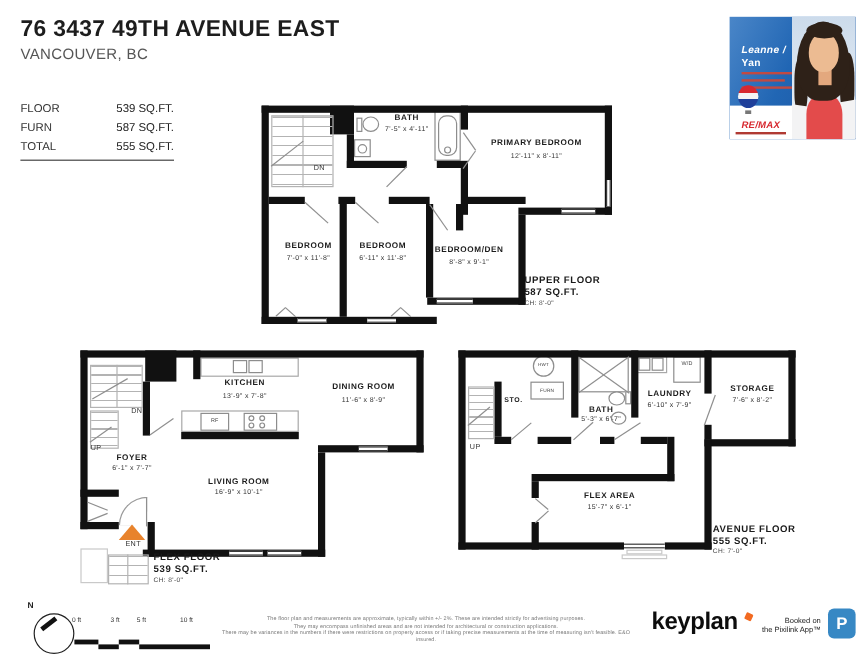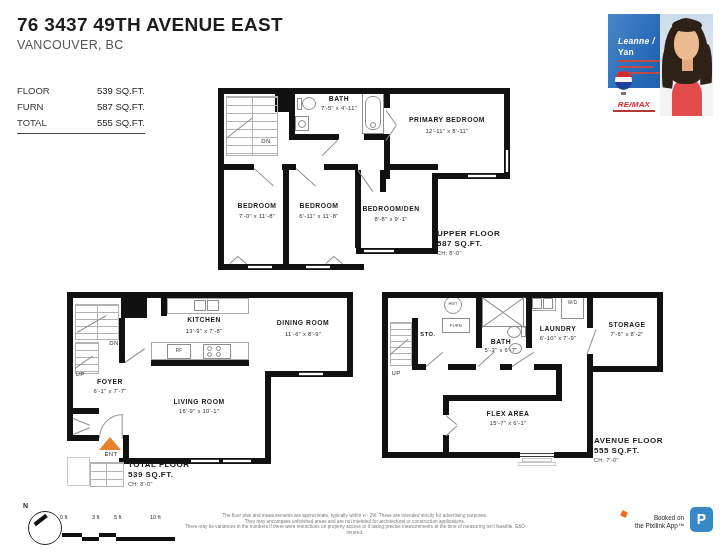--- a/index.html
+++ b/index.html
@@ -280,21 +280,21 @@
   <div class="dim" style="left:260px;top:331px;width:86px;">11'-6" x 8'-9"</div>
   <div class="lbl" style="left:85px;top:378px;width:50px;">FOYER</div>
   <div class="dim" style="left:82px;top:388px;width:56px;">6'-1" x 7'-7"</div>
   <div class="lbl" style="left:156px;top:398px;width:86px;">LIVING ROOM</div>
   <div class="dim" style="left:156px;top:408px;width:86px;">16'-9" x 10'-1"</div>
   <div class="dim sm" style="left:103px;top:340px;width:22px;">DN</div>
   <div class="dim sm" style="left:70px;top:371px;width:20px;">UP</div>
   <div class="tri" style="left:99px;top:437px;"></div>
   <div class="dim sm" style="left:96px;top:451px;width:30px;">ENT</div>
   <div class="fblock" style="left:128px;top:460px;">
-    <div class="fb1">TOTAL FLOOR</div>
+    <div class="fb1">FLEX FLOOR</div>
     <div class="fb2">539 SQ.FT.</div>
     <div class="fb3">CH: 8'-0"</div>
   </div>
 
   <div class="lbl" style="left:413px;top:331px;width:30px;font-size:5.8px;">STO.</div>
   <div class="lbl" style="left:477px;top:338px;width:48px;">BATH</div>
   <div class="dim" style="left:473px;top:347px;width:56px;">5'-3" x 6'-7"</div>
   <div class="lbl" style="left:526px;top:325px;width:64px;">LAUNDRY</div>
   <div class="dim" style="left:522px;top:335px;width:72px;">6'-10" x 7'-9"</div>
   <div class="lbl" style="left:594px;top:321px;width:66px;">STORAGE</div>
@@ -317,20 +317,21 @@
   <div class="scl" style="left:150px;top:514px;">10 ft</div>
   <div class="sbar" style="left:62px;top:533px;width:20px;"></div>
   <div class="sbar" style="left:82px;top:537px;width:17px;"></div>
   <div class="sbar" style="left:99px;top:533px;width:17px;"></div>
   <div class="sbar" style="left:116px;top:537px;width:59px;"></div>
   <div class="discl">
     <div>The floor plan and measurements are approximate, typically within +/- 2%. These are intended strictly for advertising purposes.</div>
     <div>They may encompass unfinished areas and are not intended for architectural or construction applications.</div>
     <div>There may be variances in the numbers if there were restrictions on property access or if taking precise measurements at the time of measuring isn't feasible. E&amp;O insured.</div>
   </div>
+  <div class="kplogo">keyplan</div>
   <div class="kpmark"></div>
   <div class="booked">
     <div>Booked on</div>
     <div>the Pixilink App™</div>
   </div>
   <div class="appicon">P</div>
 
 </div>
 
 </body></html>

